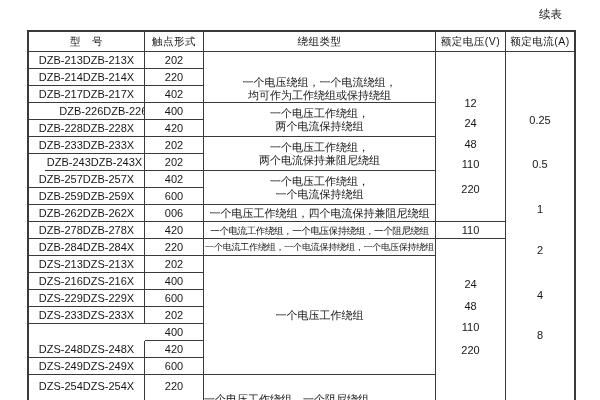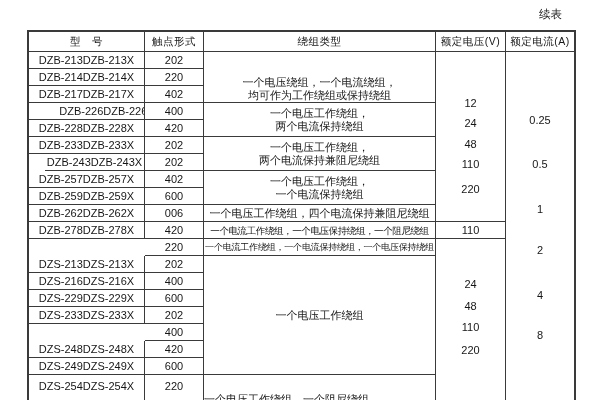--- a/index.html
+++ b/index.html
@@ -184,20 +184,24 @@
       <div class="cell model-cell" style="grid-area: 11 / 1;">
         <span>DZB-262</span>
         <span>DZB-262X</span>
       </div>
       <div class="cell" style="grid-area: 11 / 2;">006</div>
       <div class="cell model-cell" style="grid-area: 12 / 1;">
         <span>DZB-278</span>
         <span>DZB-278X</span>
       </div>
       <div class="cell" style="grid-area: 12 / 2;">420</div>
+      <div class="cell model-cell" style="grid-area: 13 / 1;">
+        <span>DZB-284</span>
+        <span>DZB-284X</span>
+      </div>
       <div class="cell" style="grid-area: 13 / 2;">220</div>
       <div class="cell model-cell" style="grid-area: 14 / 1;">
         <span>DZS-213</span>
         <span>DZS-213X</span>
       </div>
       <div class="cell" style="grid-area: 14 / 2;">202</div>
       <div class="cell model-cell" style="grid-area: 15 / 1;">
         <span>DZS-216</span>
         <span>DZS-216X</span>
       </div>

